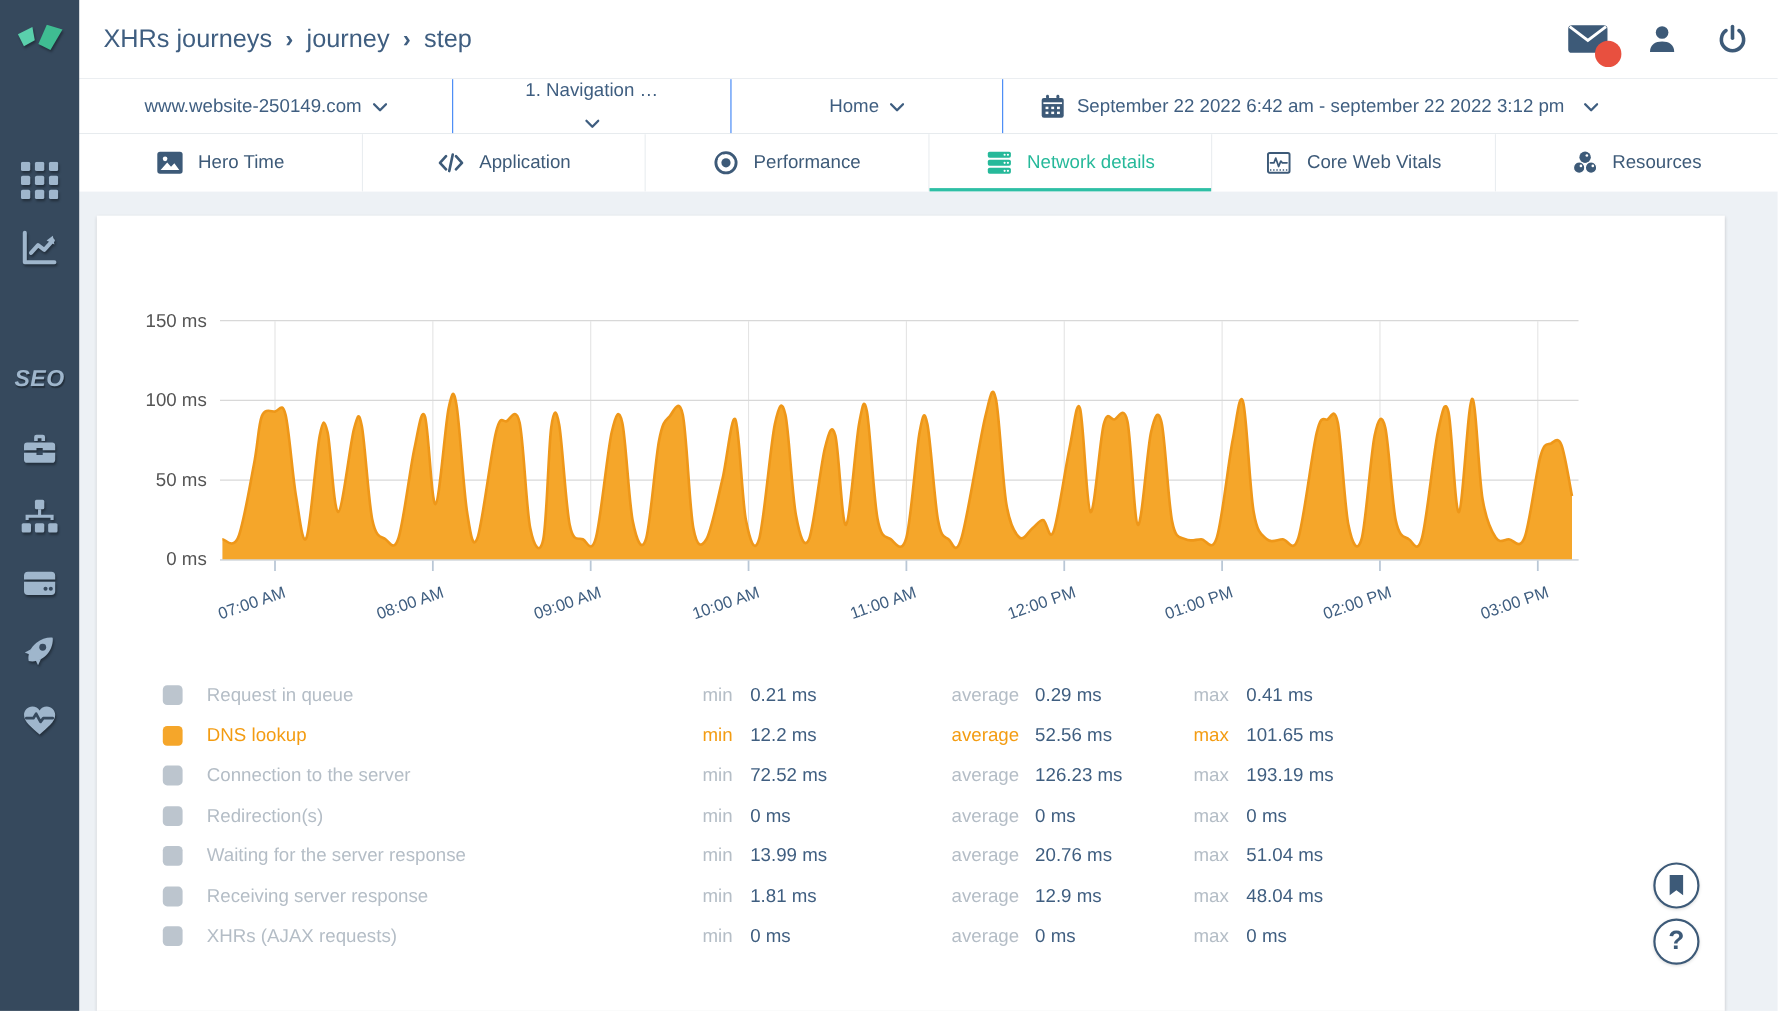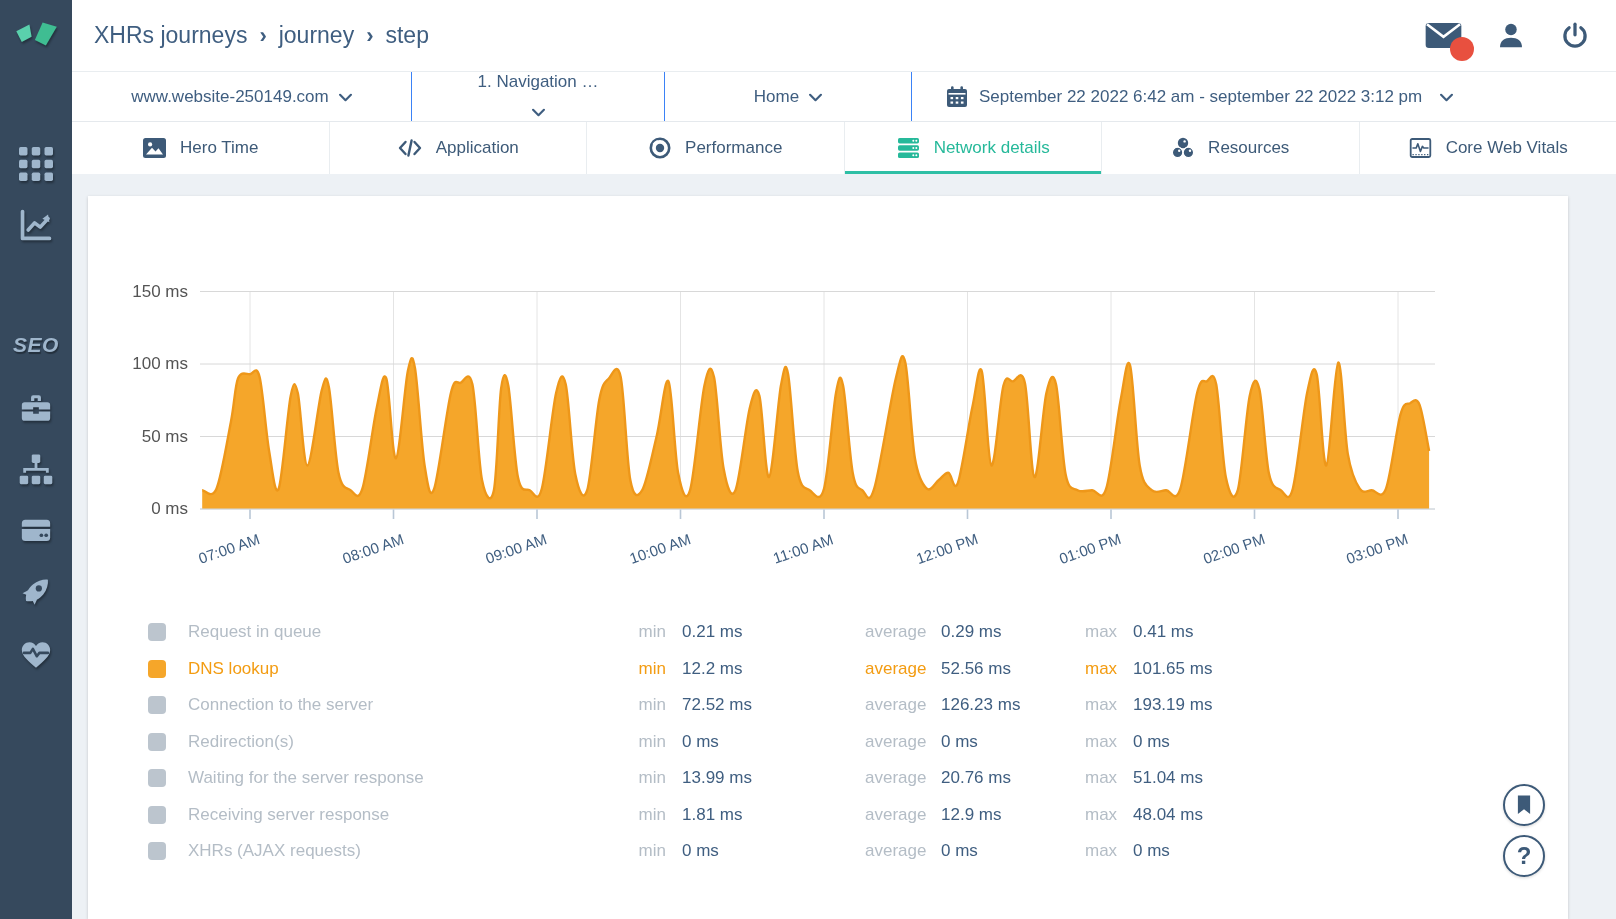--- a/index.html
+++ b/index.html
@@ -279,40 +279,40 @@
             <circle cx="19.8" cy="11" r="1"></circle>
             <circle cx="16.8" cy="18.3" r="1"></circle>
             <circle cx="19.8" cy="18.3" r="1"></circle>
           </g>
         </svg>
       </span>
       <span>Network details</span>
     </div>
     <div class="tab">
       <span style="display: flex;">
+        <svg width="25" height="24" viewBox="0 0 24 24" fill="none" stroke="currentColor">
+          <rect x="2.2" y="3" width="19.6" height="18" rx="1.5" stroke-width="1.8"></rect>
+          <path d="M4.5,12 h3.2 l1.6,-4.2 l2.6,7.6 l2,-5 l1.4,1.6 h4.2" stroke-width="1.6" stroke-linejoin="round" stroke-linecap="round"></path>
+          <path d="M4,18.6 h16" stroke-width="1.4" stroke-dasharray="1.3 1.6"></path>
+        </svg>
+      </span>
+      <span>Core Web Vitals</span>
+    </div>
+    <div class="tab">
+      <span style="display: flex;">
         <svg width="24" height="24" viewBox="0 0 24 24" fill="currentColor">
           <circle cx="12" cy="7" r="5.2"></circle>
           <circle cx="6.6" cy="16.4" r="5.2" stroke="#fff" stroke-width="1.2"></circle>
           <circle cx="17.4" cy="16.4" r="5.2" stroke="#fff" stroke-width="1.2"></circle>
           <circle cx="13.6" cy="5.4" r="1.2" fill="#fff"></circle>
           <circle cx="8.2" cy="14.8" r="1.2" fill="#fff"></circle>
           <circle cx="19" cy="14.8" r="1.2" fill="#fff"></circle>
         </svg>
       </span>
       <span>Resources</span>
-    </div>
-    <div class="tab">
-      <span style="display: flex;">
-        <svg width="25" height="24" viewBox="0 0 24 24" fill="none" stroke="currentColor">
-          <rect x="2.2" y="3" width="19.6" height="18" rx="1.5" stroke-width="1.8"></rect>
-          <path d="M4.5,12 h3.2 l1.6,-4.2 l2.6,7.6 l2,-5 l1.4,1.6 h4.2" stroke-width="1.6" stroke-linejoin="round" stroke-linecap="round"></path>
-          <path d="M4,18.6 h16" stroke-width="1.4" stroke-dasharray="1.3 1.6"></path>
-        </svg>
-      </span>
-      <span>Core Web Vitals</span>
     </div>
   </div>
 
 <div id="content">
   <div id="card">
 
     <div id="chart-wrap">
       <svg id="chart-svg" width="1480" height="360" viewBox="0 0 1480 360">
           <line x1="162" y1="40" x2="162" y2="257" stroke="#e4e4e4" stroke-width="1"></line>
           <line x1="162" y1="257" x2="162" y2="267" stroke="#b9c7d6" stroke-width="1.6"></line>

